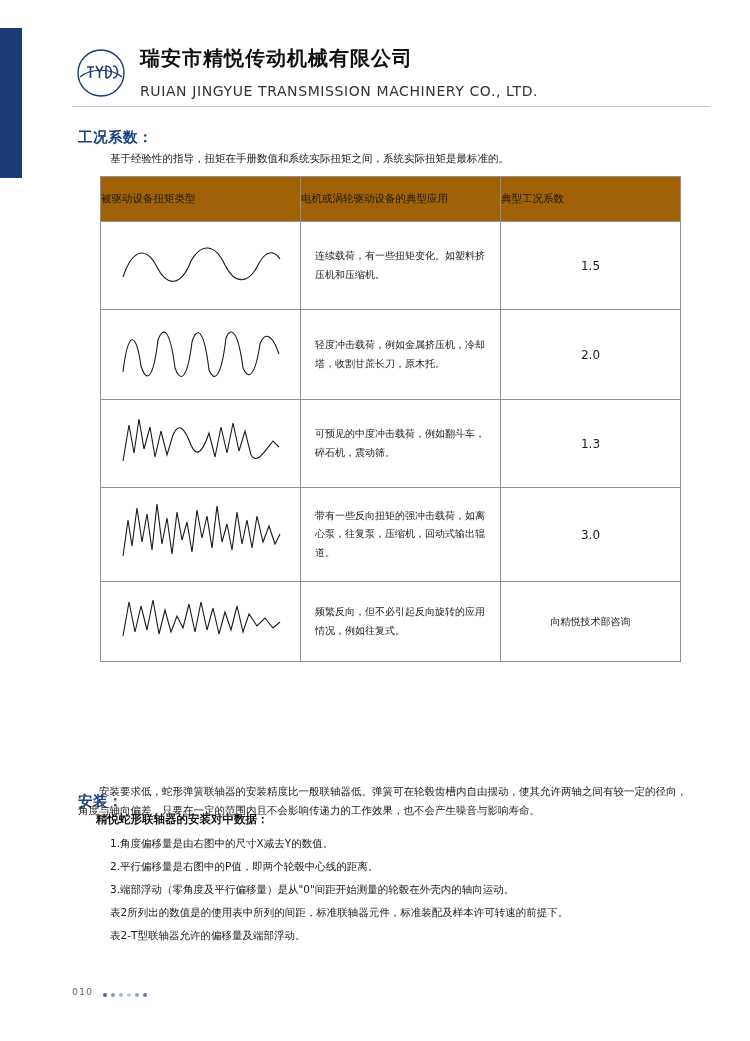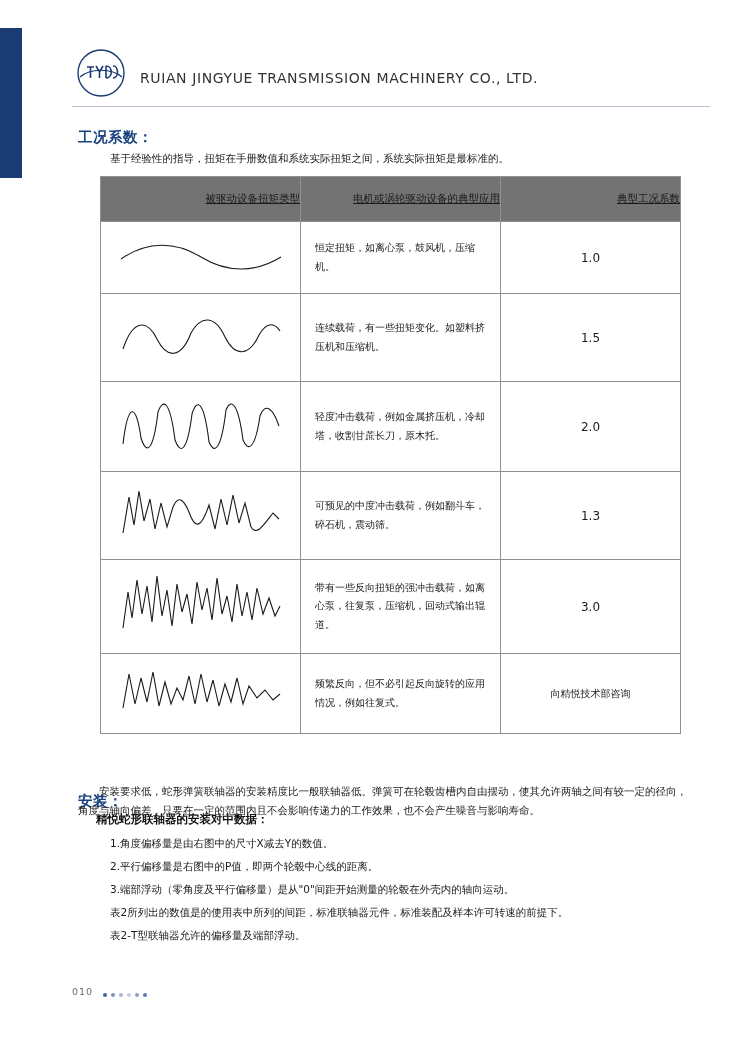--- a/index.html
+++ b/index.html
@@ -97,26 +97,25 @@
     border-collapse: collapse;
     table-layout: fixed;
   }
   .tbl th, .tbl td {
     border: 1px solid #8e9097;
     padding: 0;
     vertical-align: middle;
   }
   .tbl thead th {
     height: 44px;
-    background: #737373;
+    background: #a16207;
     font-size: 10.5px;
     font-weight: normal;
     color: #1a1a1a;
-    text-align: right;
-    text-decoration: underline;
+    text-align: left;
   }
   .col-wave { width: 200px; }
   .col-app  { width: 200px; }
   .col-fac  { width: 180px; }
 
   .tbl td.wave-cell {
     text-align: center;
     padding: 6px 0;
   }
   .tbl td.app-cell {
@@ -189,20 +188,21 @@
     <svg width="58" height="58" viewBox="0 0 58 58" xmlns="http://www.w3.org/2000/svg">
       <circle cx="29" cy="29" r="23" fill="none" stroke="#1b3b73" stroke-width="1.4"></circle>
       <path d="M8 33 C18 24, 40 24, 50 33" fill="none" stroke="#1b3b73" stroke-width="1.2"></path>
       <path d="M15 23 L22 23 M18.5 23 L18.5 34" fill="none" stroke="#1b3b73" stroke-width="1.6"></path>
       <path d="M24 22 L27.5 28 L31 22 M27.5 28 L27.5 34" fill="none" stroke="#1b3b73" stroke-width="1.6"></path>
       <path d="M34 22 L34 34 M34 22 C41 22, 41 34, 34 34" fill="none" stroke="#1b3b73" stroke-width="1.6"></path>
       <path d="M41 22 C47 22, 47 34, 41 34" fill="none" stroke="#1b3b73" stroke-width="1.6"></path>
     </svg>
   </div>
   <div class="company-block">
+    <div class="company-cn">瑞安市精悦传动机械有限公司</div>
     <div class="company-en">RUIAN JINGYUE TRANSMISSION MACHINERY CO., LTD.</div>
   </div>
 </div>
 <div class="header-rule"></div>
 
 <div class="section-title t1">工况系数：</div>
 <div class="lead-para p1">基于经验性的指导，扭矩在手册数值和系统实际扭矩之间，系统实际扭矩是最标准的。</div>
 
 <table class="tbl">
   <colgroup>
@@ -211,29 +211,20 @@
     <col class="col-fac">
   </colgroup>
   <thead>
     <tr>
       <th>被驱动设备扭矩类型</th>
       <th>电机或涡轮驱动设备的典型应用</th>
       <th>典型工况系数</th>
     </tr>
   </thead>
   <tbody>
-    <tr style="height:72px">
-      <td class="wave-cell">
-        <svg width="168" height="46" viewBox="0 0 168 46" xmlns="http://www.w3.org/2000/svg">
-          <path d="M4 26 C 30 8, 58 8, 84 24 C 110 40, 138 40, 164 24" fill="none" stroke="#1a1a1a" stroke-width="1.1"></path>
-        </svg>
-      </td>
-      <td class="app-cell">恒定扭矩，如离心泵，鼓风机，压缩机。</td>
-      <td class="fac-cell">1.0</td>
-    </tr>
     <tr style="height:88px">
       <td class="wave-cell">
         <svg width="168" height="54" viewBox="0 0 168 54" xmlns="http://www.w3.org/2000/svg">
           <path d="M6 40 C 16 10, 30 10, 40 30 C 50 50, 64 50, 74 24 C 84 6, 98 6, 108 28 C 118 48, 132 48, 142 26 C 150 12, 158 14, 163 22" fill="none" stroke="#1a1a1a" stroke-width="1.1"></path>
         </svg>
       </td>
       <td class="app-cell">连续载荷，有一些扭矩变化。如塑料挤压机和压缩机。</td>
       <td class="fac-cell">1.5</td>
     </tr>
     <tr style="height:90px">

